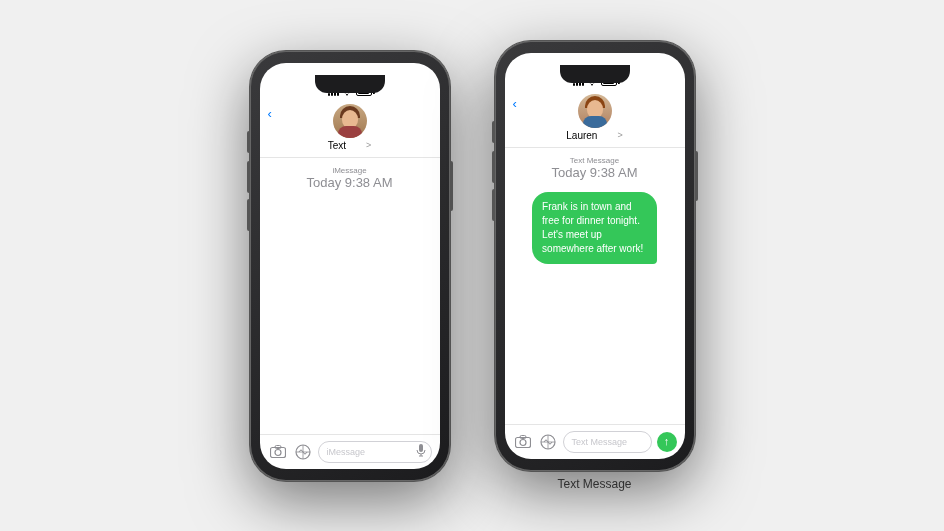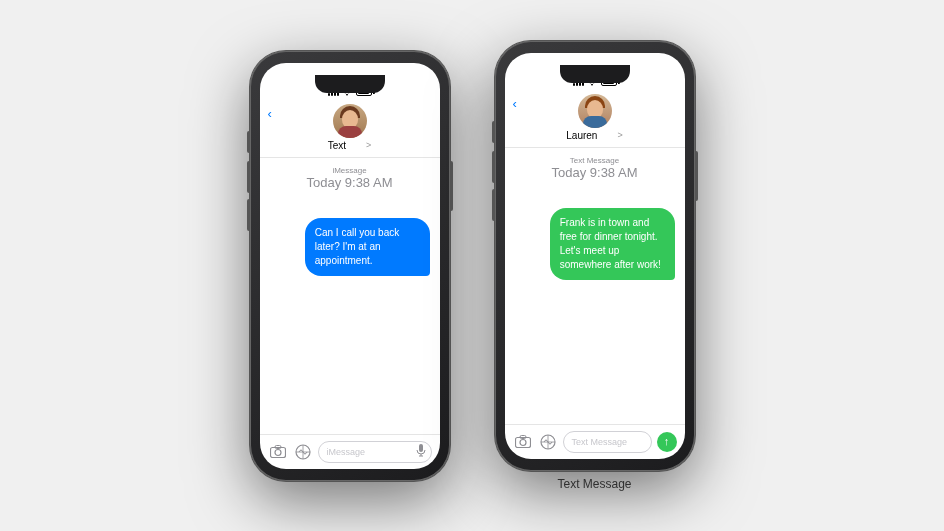--- a/index.html
+++ b/index.html
@@ -218,22 +218,22 @@
     }
 
     .message-time {
       font-size: 13px;
       color: #8e8e93;
     }
 
     .bubble-container {
       width: 100%;
       display: flex;
-      justify-content: flex-end;
-      margin-top: 20px;
+      justify-content: center;
+      margin-top: 4px;
     }
 
     .bubble {
       max-width: 78%;
       padding: 8px 10px;
       border-radius: 16px;
       font-size: 10px;
       line-height: 1.4;
       color: #fff;
       font-weight: 400;
@@ -439,23 +439,20 @@
             <span>Text</span>
             <span class="chevron-right">&gt;</span>
           </div>
         </div>
 
         <div class="message-area">
           <div class="message-meta">
             <div class="message-type">iMessage</div>
             <div class="message-time">Today 9:38 AM</div>
           </div>
-          <div class="bubble-container">
-            <div class="bubble bubble-blue">Can I call you back later? I'm at an appointment.</div>
-          </div>
         </div>
 
         <div class="bottom-toolbar">
           <div class="tool-icon">
             <svg width="16" height="13" viewBox="0 0 16 13" fill="none">
               <rect x="0.5" y="2.5" width="15" height="10" rx="2" stroke="#8e8e93" stroke-width="1.2"></rect>
               <circle cx="8" cy="7.5" r="3" stroke="#8e8e93" stroke-width="1.2"></circle>
               <rect x="5" y="0.5" width="6" height="3" rx="1.5" stroke="#8e8e93" stroke-width="1"></rect>
             </svg>
           </div>

